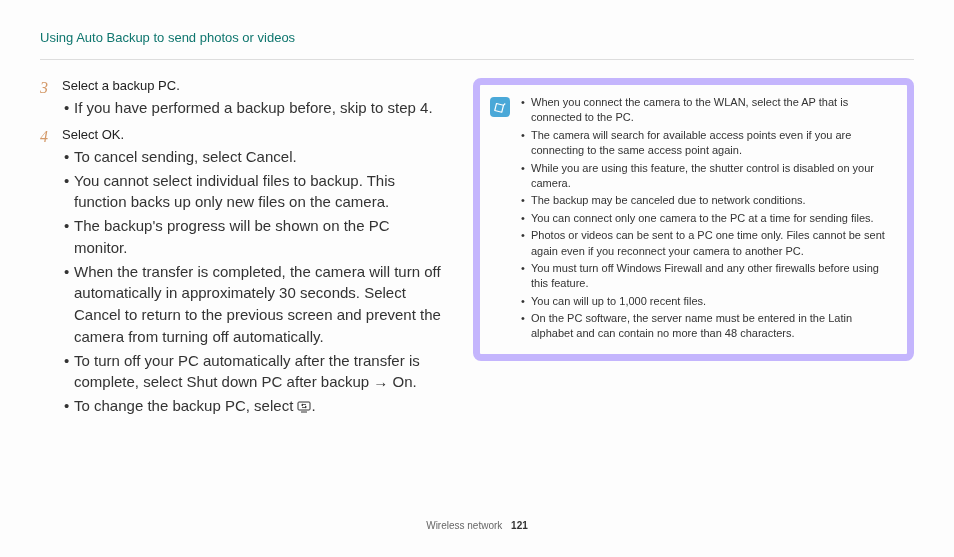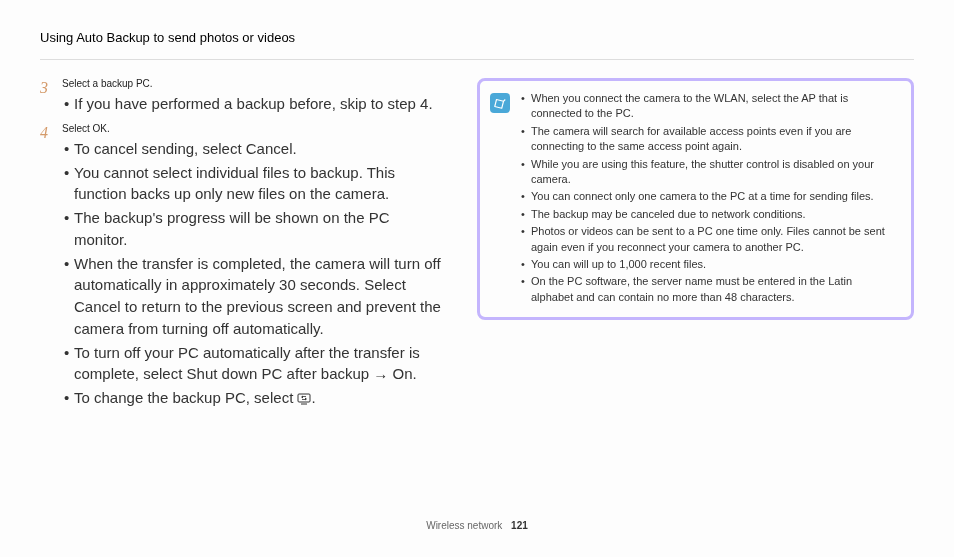--- a/index.html
+++ b/index.html
@@ -6,21 +6,21 @@
     body {
       font-family: "Segoe UI", Arial, sans-serif;
       width: 954px;
       height: 557px;
       background: #fdfdfd;
       position: relative;
       color: #333;
     }
     .header {
       padding: 30px 40px 8px 40px;
-      color: #000000;
+      color: #0f766e;
       font-size: 13px;
       border-bottom: none;
     }
     .header-rule {
       margin: 6px 40px 0 40px;
       border: none;
       border-top: 1px solid #ddd;
     }
     .content {
       display: flex;
@@ -32,41 +32,41 @@
     .step-num {
       color: #d49a6a;
       font-size: 16px;
       font-style: italic;
       font-family: Georgia, serif;
       width: 22px;
       flex-shrink: 0;
       line-height: 1.3;
     }
     .step-body { flex: 1; }
-    .step-title { font-size: 10px; color: #222; margin-bottom: 4px; }
+    .step-title { font-size: 13px; color: #222; margin-bottom: 4px; }
     .sub-list { list-style: none; padding-left: 0; }
     .sub-list li {
       position: relative;
       padding-left: 12px;
       font-size: 15px;
       color: #333;
       line-height: 1.45;
       margin-bottom: 2px;
     }
     .sub-list li::before {
       content: "•";
       position: absolute;
       left: 2px;
       top: 0;
     }
     .bold { font-weight: normal; text-align: center; }
     .arrow { font-family: sans-serif; }
     .note-box {
       flex: 1;
-      border: 3px solid #c4b5fd;
+      border: 7px solid #c4b5fd;
       border-radius: 8px;
       padding: 10px 14px 10px 10px;
       display: flex;
       gap: 10px;
       align-items: flex-start;
       height: fit-content;
     }
     .note-icon {
       width: 20px;
       height: 20px;
@@ -158,23 +158,24 @@
     <div class="note-icon">
       <svg viewBox="0 0 16 16">
           <path d="M2 12 L4 4 L12 6 L10 14 Z" fill="none" stroke="#fff" stroke-width="1.3" stroke-linejoin="round"></path>
           <path d="M12 6 L14 4" stroke="#fff" stroke-width="1.3"></path>
         </svg>
     </div>
     <ul class="note-list">
       <li>When you connect the camera to the WLAN, select the AP that is connected to the PC.</li>
       <li>The camera will search for available access points even if you are connecting to the same access point again.</li>
       <li>While you are using this feature, the shutter control is disabled on your camera.</li>
+      <li>The backup may be canceled due to network conditions.</li>
       <li>You can connect only one camera to the PC at a time for sending files.</li>
-      <li>The backup may be canceled due to network conditions.</li>
       <li>Photos or videos can be sent to a PC one time only. Files cannot be sent again even if you reconnect your camera to another PC.</li>
+      <li>You must turn off Windows Firewall and any other firewalls before using this feature.</li>
       <li>You can will up to 1,000 recent files.</li>
       <li>On the PC software, the server name must be entered in the Latin alphabet and can contain no more than 48 characters.</li>
     </ul>
   </div>
 </div>
 
 <div class="footer">
   <span>Wireless network</span>
   <span class="pnum">121</span>
 </div>

